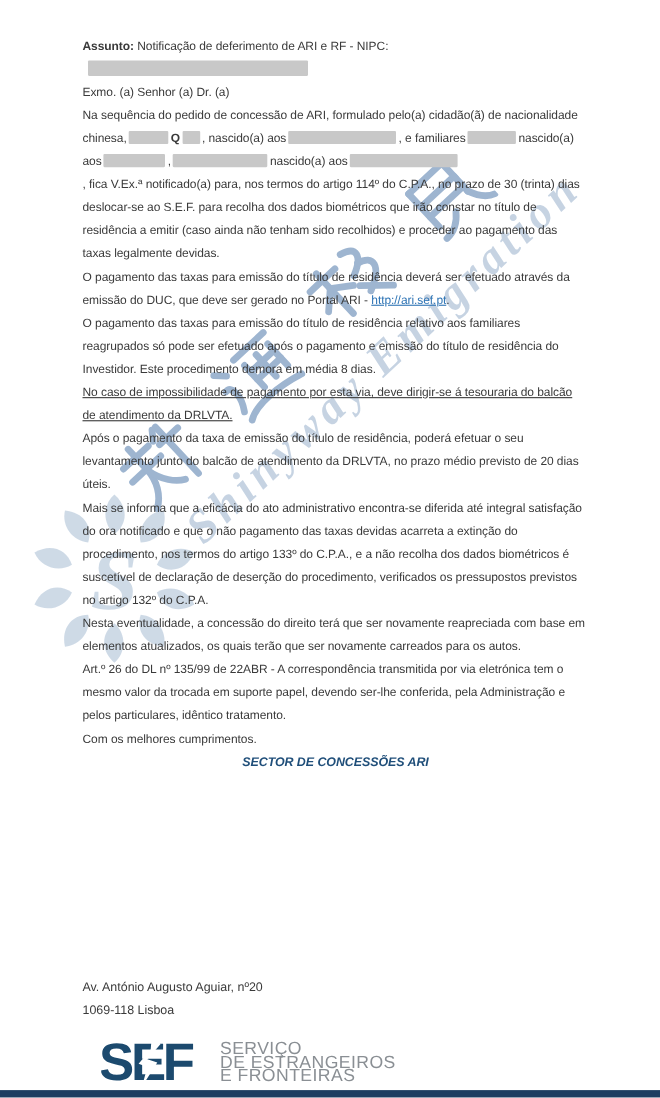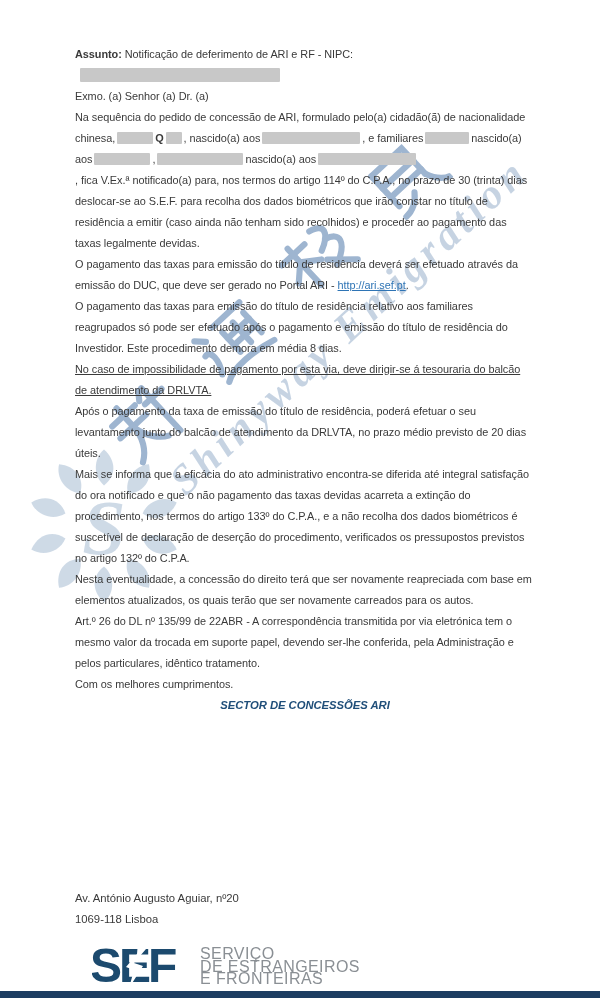--- a/index.html
+++ b/index.html
@@ -23,21 +23,21 @@
   .wm-latin {
     margin:6px 0 0 14px;
     font-family:"Liberation Serif", serif;
     font-weight:bold; font-style:italic;
     font-size:42px; letter-spacing:5px; color:#8fa9c7; white-space:nowrap;
   }
   .sr-only { position:absolute; width:1px; height:1px; overflow:hidden; clip:rect(0 0 0 0); white-space:nowrap; }
 
   
   .content {
-    position:absolute; left:75px; top:44px; width:460px; z-index:1;
+    position:absolute; left:75px; top:32px; width:460px; z-index:1;
     font-size:10.9px; line-height:21px; letter-spacing:-0.05px;
   }
   .content p { margin:0; }
   .b { font-weight:bold; }
   .redact { display:inline-block; background:#c8c8c8; height:12px; vertical-align:-2px; border-radius:1px; margin:0 2px; }
   .redact-subject { width:200px; height:14px; vertical-align:-3px; margin-left:5px; }
   .link { color:#2e74b5; text-decoration:underline; cursor:pointer; }
   .u-block { display:block; text-decoration:underline; }
 
   .mb12 { margin-bottom:12px; } .mb16 { margin-bottom:16px; }

